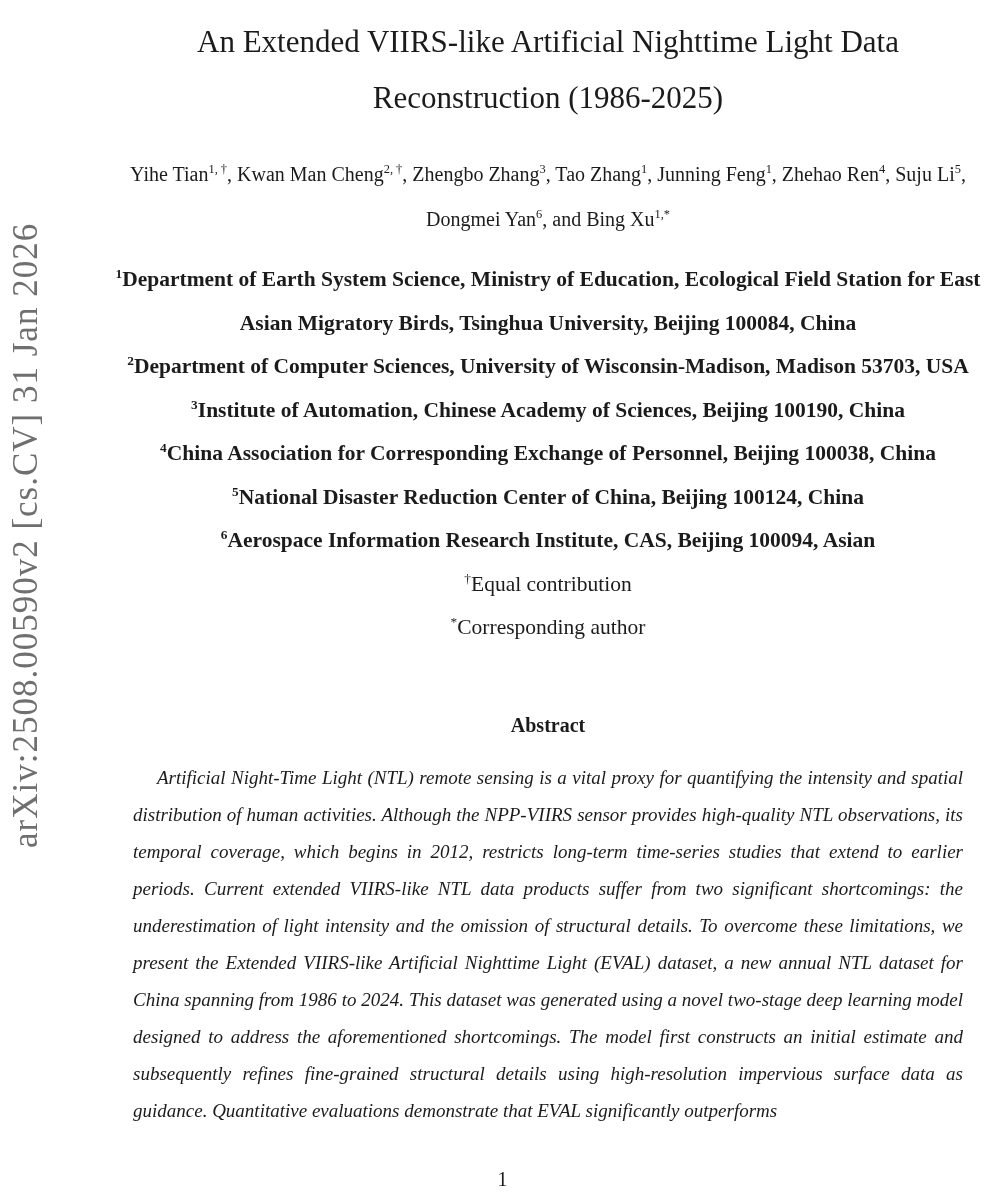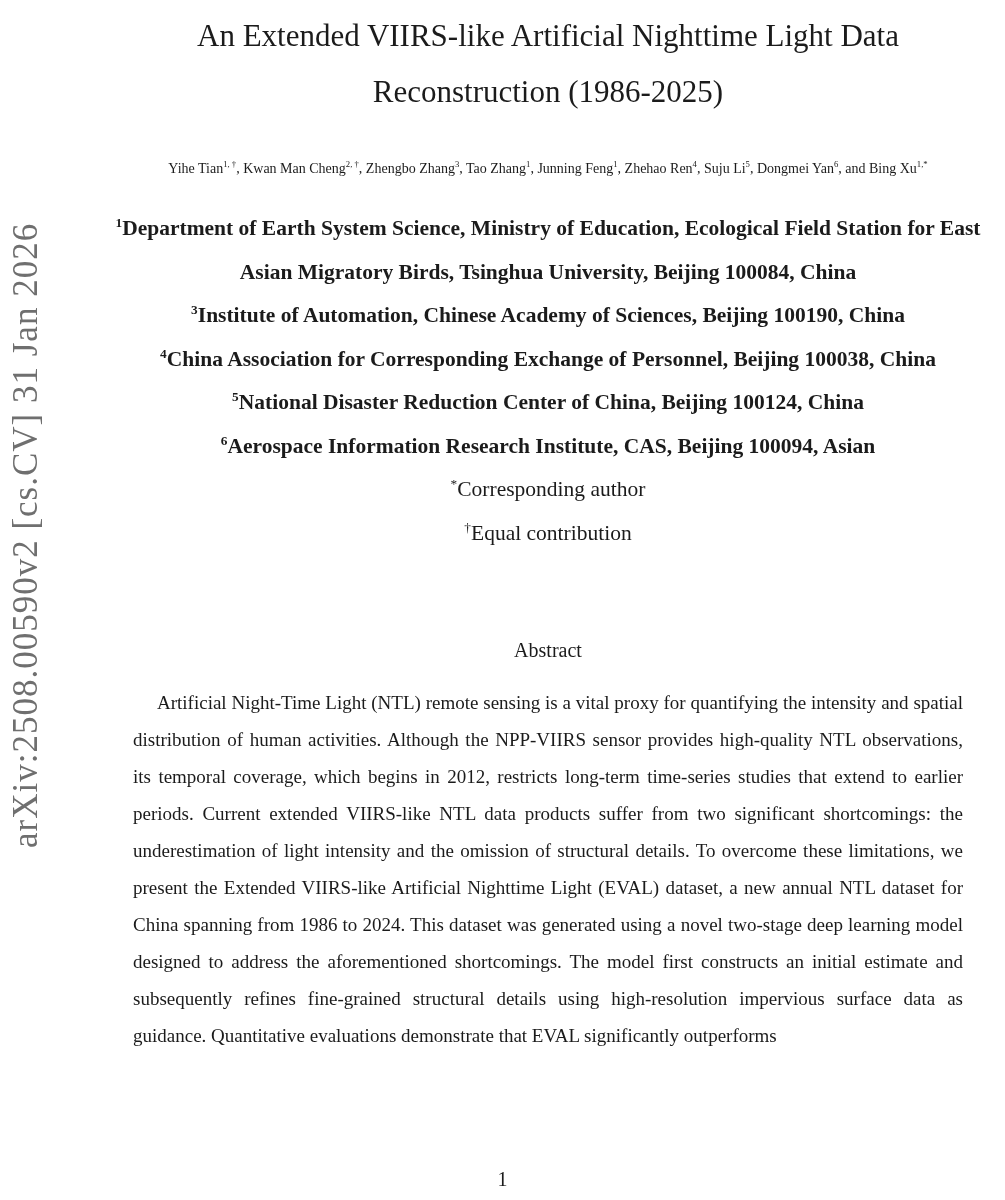--- a/index.html
+++ b/index.html
@@ -25,62 +25,63 @@
     font-size: 35px;
     letter-spacing: 1px;
     color: #6f6f6f;
     white-space: nowrap;
   }
   .content {
     position: absolute;
     left: 93px;
     top: 0;
     width: 910px;
-    padding-top: 8px;
+    padding-top: 14px;
     text-align: center;
   }
   .title {
     font-size: 31px;
     line-height: 56px;
     font-weight: normal;
     margin: 0;
   }
   .authors {
     margin-top: 26px;
-    font-size: 14px;
+    font-size: 20px;
     line-height: 45px;
     padding: 0 6px;
   }
   .affiliations {
     margin-top: 16px;
     font-size: 21.5px;
     line-height: 43.5px;
     font-weight: bold;
   }
   .notes {
     font-size: 21.5px;
     line-height: 43.5px;
   }
   sup {
     font-size: 0.62em;
     vertical-align: super;
     line-height: 0;
   }
   .abstract-heading {
-    margin-top: 84px;
+    margin-top: 64px;
     font-size: 20px;
-    font-weight: normal;
+    font-weight: bold;
   }
   .abstract-body {
     margin: 22px auto 0 auto;
     width: 830px;
     font-size: 19px;
     line-height: 37px;
     text-align: justify;
     text-indent: 24px;
+    font-style: italic;
   }
   .page-number {
     position: absolute;
     top: 1168px;
     left: 0;
     width: 1005px;
     text-align: center;
     font-size: 20px;
   }
 </style>
@@ -92,29 +93,30 @@
   <div class="watermark">arXiv:2508.00590v2  [cs.CV]  31 Jan 2026</div>
 
   <div class="content">
 
     <h1 class="title"><span>An Extended VIIRS-like Artificial Nighttime Light Data</span><br><span>Reconstruction (1986-2025)</span></h1>
 
     <div class="authors"><span><span>Yihe Tian</span><sup>1, †</sup><span>, </span></span><span><span>Kwan Man Cheng</span><sup>2, †</sup><span>, </span></span><span><span>Zhengbo Zhang</span><sup>3</sup><span>, </span></span><span><span>Tao Zhang</span><sup>1</sup><span>, </span></span><span><span>Junning Feng</span><sup>1</sup><span>, </span></span><span><span>Zhehao Ren</span><sup>4</sup><span>, </span></span><span><span>Suju Li</span><sup>5</sup><span>, </span></span><span><span>Dongmei Yan</span><sup>6</sup><span>, </span></span><span><span>and Bing Xu</span><sup>1,*</sup><span></span></span></div>
 
     <div class="affiliations">
       <div><sup>1</sup><span>Department of Earth System Science, Ministry of Education, Ecological Field Station for East Asian Migratory Birds, Tsinghua University, Beijing 100084, China</span></div>
+      <div><sup>2</sup><span>Department of Computer Sciences, University of Wisconsin-Madison, Madison 53703, USA</span></div>
       <div><sup>3</sup><span>Institute of Automation, Chinese Academy of Sciences, Beijing 100190, China</span></div>
       <div><sup>4</sup><span>China Association for Corresponding Exchange of Personnel, Beijing 100038, China</span></div>
       <div><sup>5</sup><span>National Disaster Reduction Center of China, Beijing 100124, China</span></div>
       <div><sup>6</sup><span>Aerospace Information Research Institute, CAS, Beijing 100094, Asian</span></div>
     </div>
 
     <div class="notes">
+      <div><sup>†</sup><span>Equal contribution</span></div>
       <div><sup>*</sup><span>Corresponding author</span></div>
-      <div><sup>†</sup><span>Equal contribution</span></div>
     </div>
 
     <div class="abstract-heading">Abstract</div>
 
     <p class="abstract-body">Artificial Night-Time Light (NTL) remote sensing is a vital proxy for quantifying the intensity and spatial distribution of human activities.  Although the NPP-VIIRS sensor provides high-quality NTL observations, its temporal coverage, which begins in 2012, restricts long-term time-series studies that extend to earlier periods.  Current extended VIIRS-like NTL data products suffer from two significant shortcomings: the underestimation of light intensity and the omission of structural details. To overcome these limitations, we present the Extended VIIRS-like Artificial Nighttime Light (EVAL) dataset, a new annual NTL dataset for China spanning from 1986 to 2024. This dataset was generated using a novel two-stage deep learning model designed to address the aforementioned shortcomings.  The model first constructs an initial estimate and subsequently refines fine-grained structural details using high-resolution impervious surface data as guidance. Quantitative evaluations demonstrate that EVAL significantly outperforms</p>
 
   </div>
 
   <div class="page-number">1</div>
 

